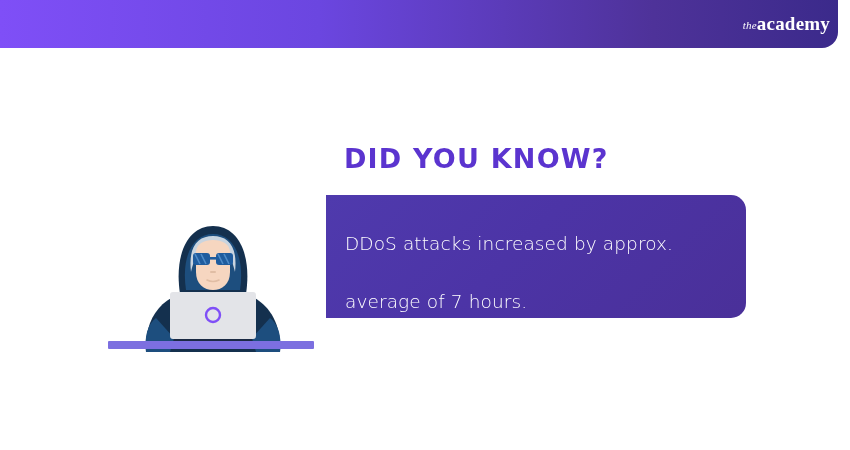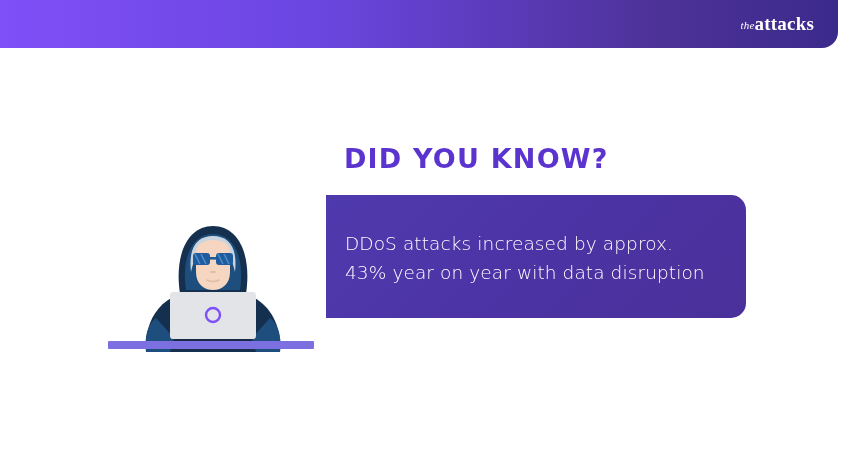--- a/index.html
+++ b/index.html
@@ -25,21 +25,21 @@
     background: linear-gradient(90deg, #7f4ff7 0%, #6b46e0 38%, #4e3299 78%, #3b2a8b 100%);
     border-bottom-right-radius: 16px;
     border-top-right-radius: 0px;
     display: flex;
     align-items: center;
     justify-content: flex-end;
   }
   .brand-logo {
     color: #ffffff;
     font-family: "Liberation Serif", serif;
-    margin-right: 24px;
+    margin-right: 8px;
     white-space: nowrap;
     letter-spacing: .2px;
     display: flex;
     align-items: baseline;
   }
   .brand-the {
     font-size: 11px;
     font-style: italic;
     font-weight: 400;
     position: relative;
@@ -99,30 +99,31 @@
   .illustration svg {
     display: block;
   }
 </style>
 </head>
 <body>
 
 <div class="header-bar">
   <div class="brand-logo">
     <span class="brand-the">the</span>
-      <span class="brand-academy">attacks</span>
+      <span class="brand-academy">academy</span>
   </div>
 </div>
 
 <div class="did-you-know">DID YOU KNOW?</div>
 
 <div class="fact-card">
   <div class="fact-text">
     <span>DDoS attacks increased by approx.</span><br>
-    <span>43% year on year with data disruption</span><br>
+    <br>
+    <span>average of 7 hours.</span>
   </div>
 </div>
 
 <div class="illustration">
   <svg width="210" height="142" viewBox="0 0 210 142" xmlns="http://www.w3.org/2000/svg">
 
     <path d="M38 142 C36 104, 58 78, 105 78 C152 78, 174 104, 172 142 Z" fill="#14304e"></path>
 
     <path d="M38 142 C36 126, 40 114, 48 108 L66 128 L62 142 Z" fill="#1d4e7e"></path>
 

